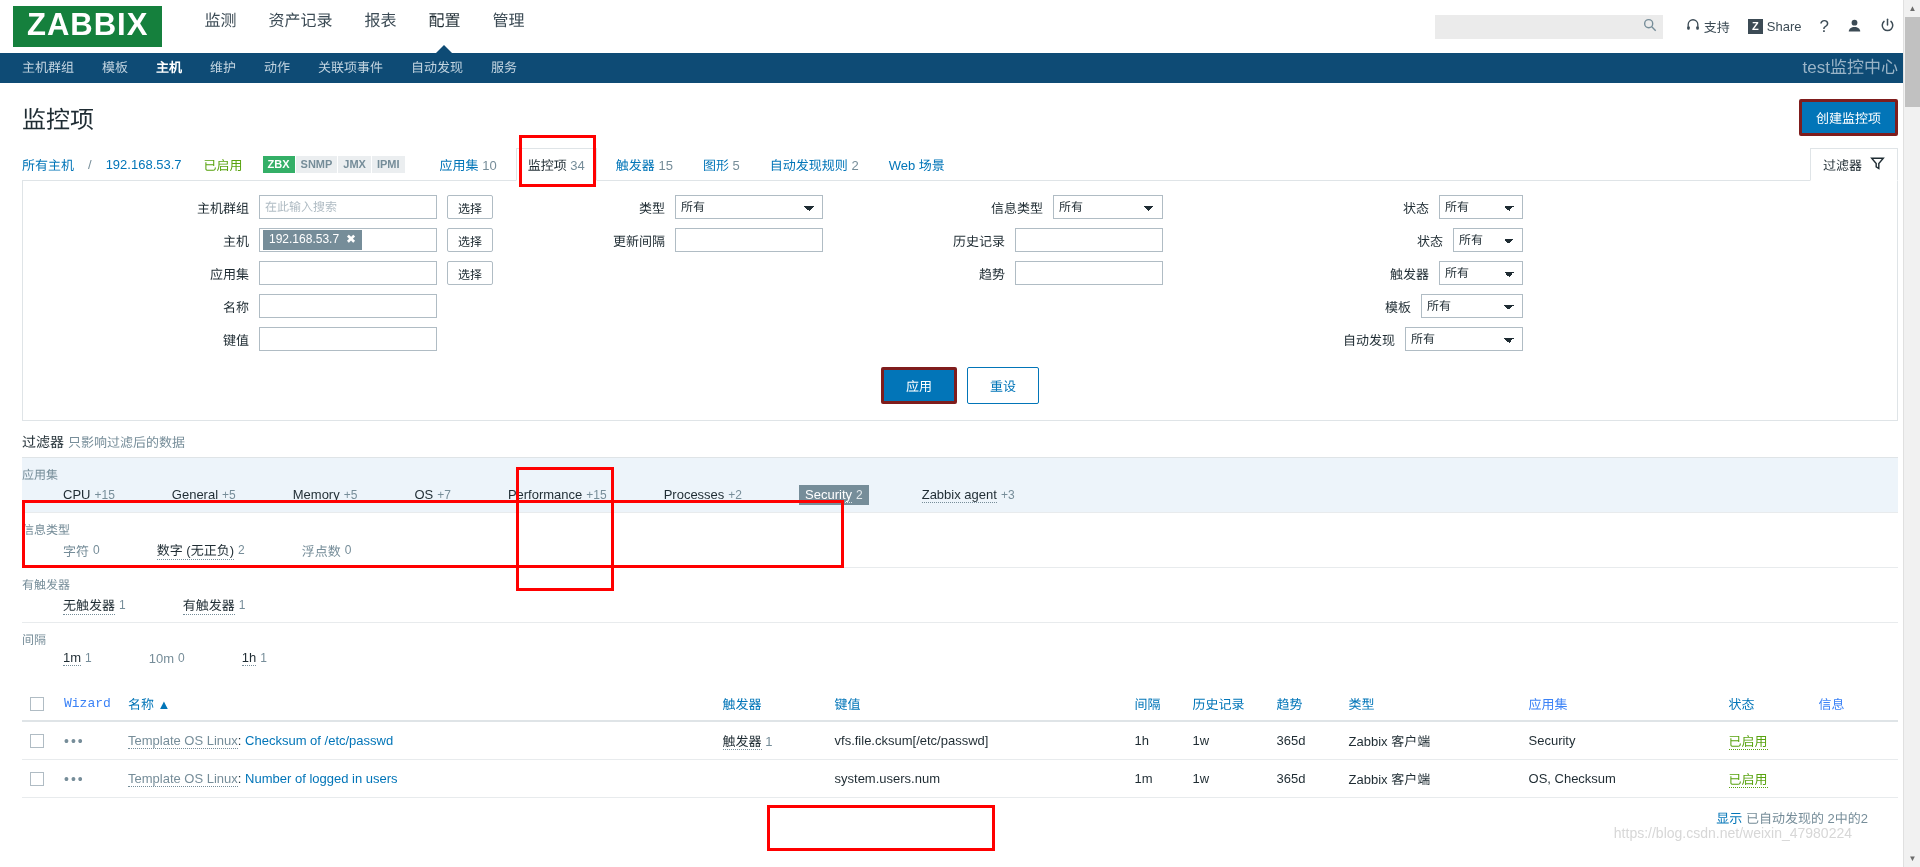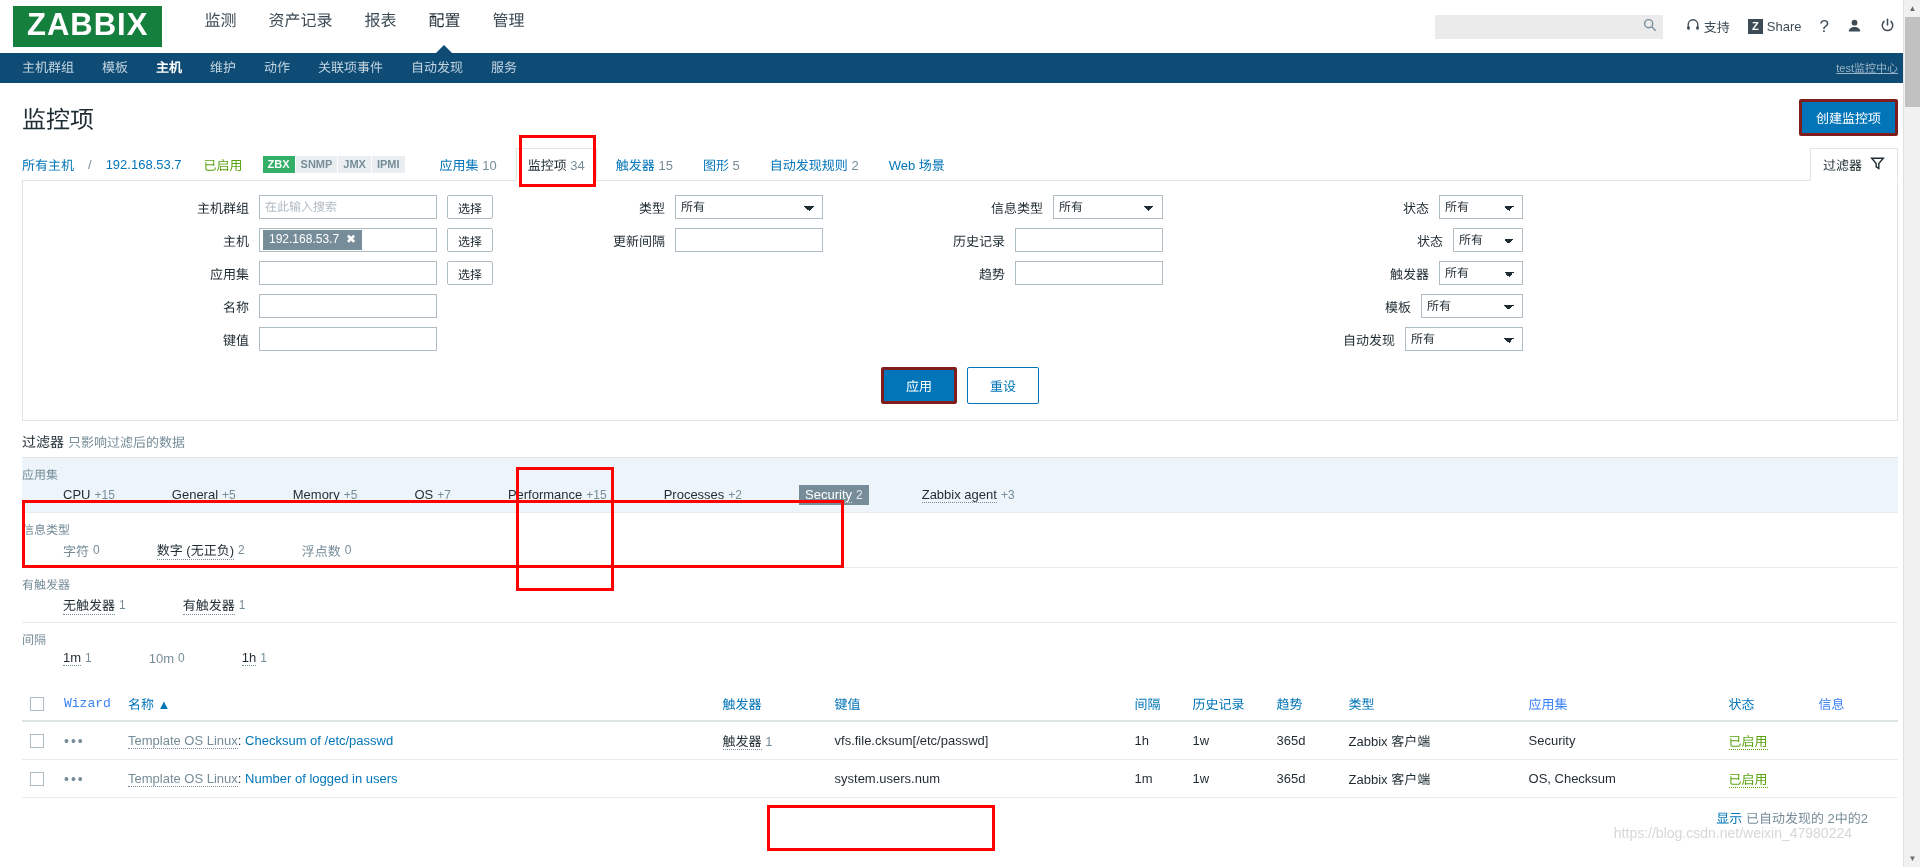--- a/index.html
+++ b/index.html
@@ -103,21 +103,21 @@
     font-size: 13px;
     padding: 0 14px;
     line-height: 30px;
     height: 30px;
     cursor: pointer;
     white-space: nowrap;
   }
   .subnav-item.selected { color: #ffffff; font-weight: bold; }
   .subnav-right {
     position: absolute; right: 22px; top: 0;
-    line-height: 30px; color: #9ab4c7; font-size: 11px; text-decoration: underline;
+    line-height: 30px; color: #9ab4c7; font-size: 17px;
   }
 
   
   .title-row {
     padding: 16px 22px 4px 22px;
     display: flex; align-items: center; justify-content: space-between;
   }
   .page-title { font-size: 24px; color: #1f2c33; font-weight: normal; }
   .btn-primary {
     background: #0275b8; color: #fff;

